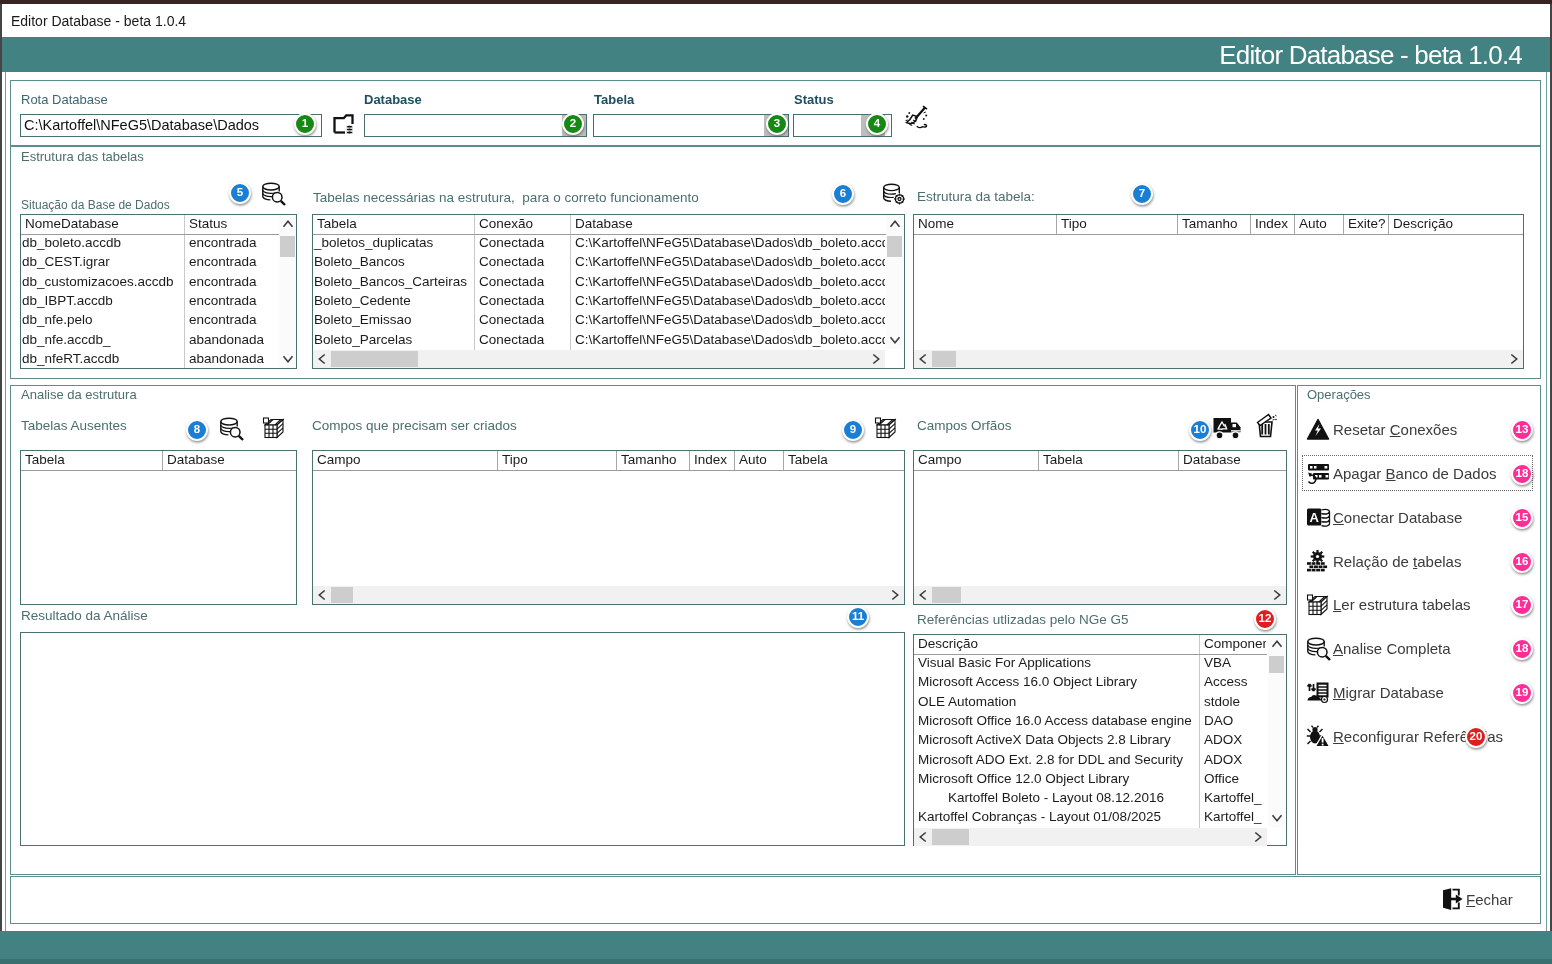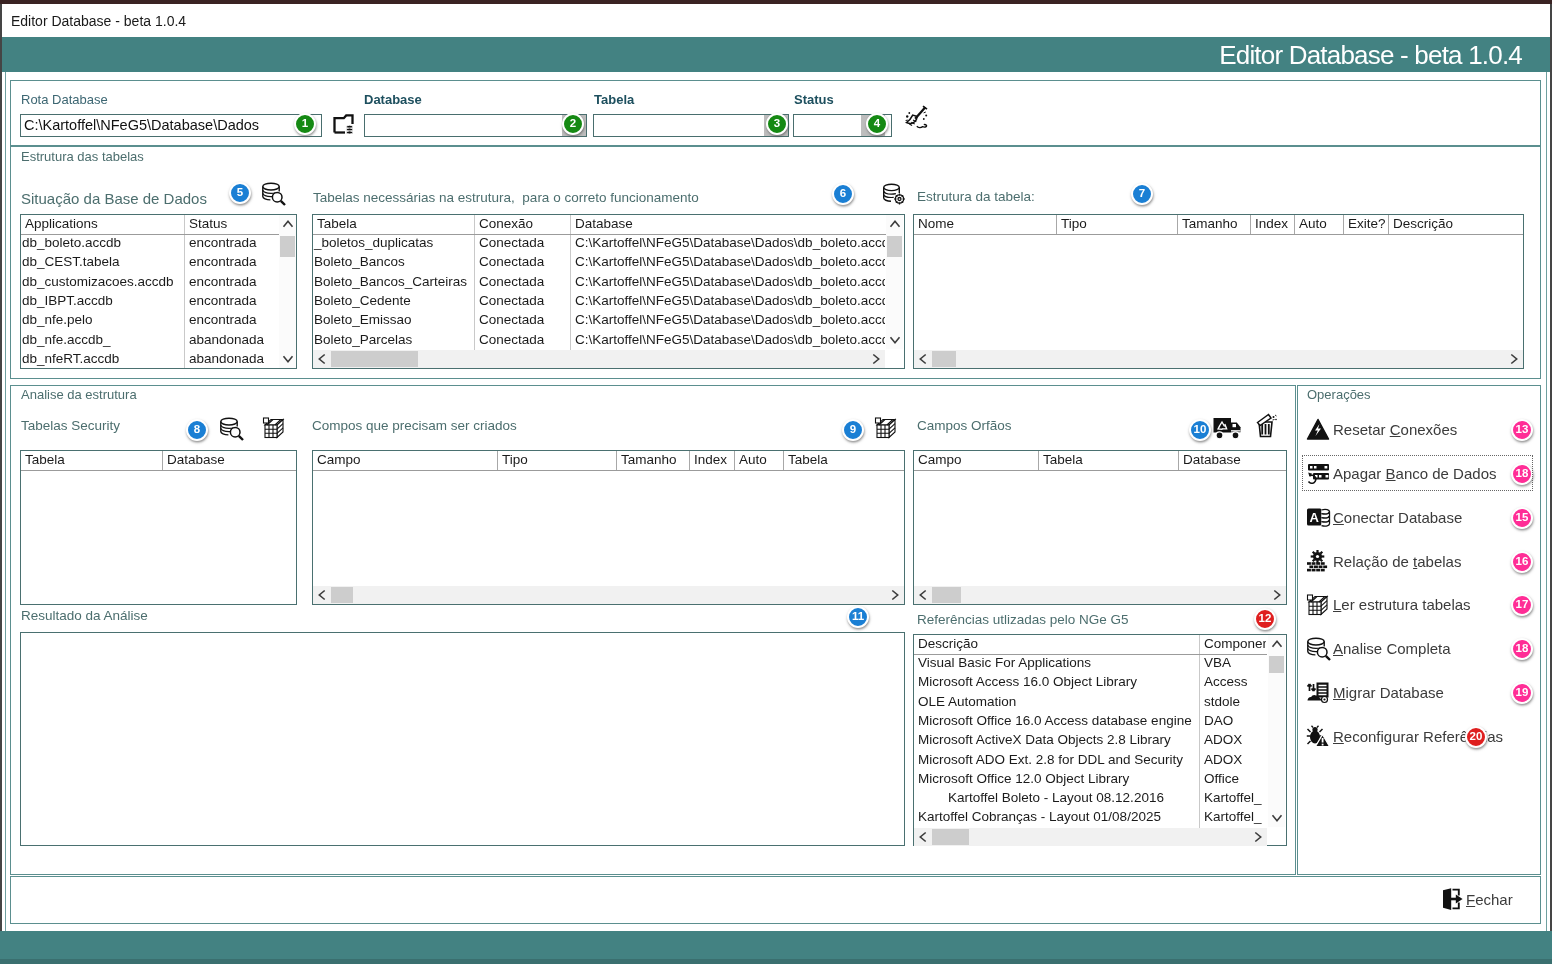--- a/index.html
+++ b/index.html
@@ -69,21 +69,21 @@
     <path d="M8.3 17.2 l3.4 1.8 M10 14.9 l3.3 1.9 M6.3 19 l2.8 1.6" stroke="#111" stroke-width="1.1"></path>
     <path d="M13.8 21.3 c1.4 1.4 4.2 1.5 5.8.4 c1.9.9 4.1.2 4-.9 c-.1-1-1.6-1.5-2.8-1.1" fill="none" stroke="#111" stroke-width="1.4"></path>
     <circle cx="4.2" cy="11.5" r="1.2" fill="#111"></circle>
     <circle cx="6.3" cy="8" r=".9" fill="#111"></circle>
     <circle cx="23.2" cy="10.5" r="1" fill="#111"></circle>
     <circle cx="20.8" cy="14" r=".9" fill="#111"></circle>
     <path d="M2.6 15.5 l2.2-.4 M22.8 7 l-2.2.9" stroke="#111" stroke-width="1"></path>
   </svg>
 <div class="a box" style="left:10px;top:146px;width:1531px;height:233px"></div>
 <div class="a lbl" style="left:21px;top:149px">Estrutura das tabelas</div>
-<div class="a lbl" style="left:21px;top:190px;font-size:15px">Situação da Base de Dados</div>
+<div class="a lbl" style="left:21px;top:198px;font-size:12px">Situação da Base de Dados</div>
 <div class="a badge bblue" style="left:229px;top:182px">5</div>
 <svg class="a" style="left:261px;top:182px" width="26" height="25" viewBox="0 0 26 25">
     <ellipse cx="10" cy="4.6" rx="8.2" ry="3.4" fill="#fff" stroke="#111" stroke-width="1.4"></ellipse>
     <path d="M1.8 4.6 V14.5 c0 1.8 3.4 3.3 7.6 3.4 M18.2 4.6 V9.5" fill="none" stroke="#111" stroke-width="1.4"></path>
     <path d="M1.8 8 c0 1.8 3.6 3.3 8.2 3.3 c1.7 0 3.3-.2 4.6-.6" fill="none" stroke="#111" stroke-width="1.2"></path>
     <path d="M1.8 11.3 c0 1.8 3.6 3.3 8.2 3.3 c.8 0 1.6 0 2.3-.1" fill="none" stroke="#111" stroke-width="1.2"></path>
     <circle cx="16.2" cy="15.2" r="4.8" fill="#fff" stroke="#111" stroke-width="1.5"></circle>
     <path d="M19.8 18.8 L24 23" stroke="#111" stroke-width="2.4"></path>
   </svg>
 <div class="a lbl" style="left:313px;top:190px;font-size:13.5px">Tabelas necessárias na estrutura,&nbsp; para o correto funcionamento</div>
@@ -97,25 +97,25 @@
       <circle cx="17.5" cy="16" r="4.2"></circle>
       <path d="M17.5 10.6 v2 M17.5 19.4 v2 M12.4 16 h2 M20.6 16 h2 M13.9 12.4 l1.4 1.4 M19.7 18.2 l1.4 1.4 M21.1 12.4 l-1.4 1.4 M15.3 18.2 l-1.4 1.4"></path>
       <circle cx="17.5" cy="16" r="1.5"></circle>
     </g>
   </svg>
 <div class="a lbl" style="left:917px;top:189px;font-size:13.5px">Estrutura da tabela:</div>
 <div class="a badge bblue" style="left:1131px;top:183px">7</div>
 <div class="a lb" style="left:20px;top:214px;width:277px;height:155px"></div>
 <div class="a cl" style="left:184px;top:215px;height:153px"></div>
 <div class="a hline" style="left:21px;top:234px;width:258px"></div>
-<div class="a ct" style="left:25px;top:216px">Applications</div>
+<div class="a ct" style="left:25px;top:216px">NomeDatabase</div>
 <div class="a ct" style="left:189px;top:216px">Status</div>
 <div class="a ct" style="left:22px;top:235.0px">db_boleto.accdb</div>
 <div class="a ct" style="left:189px;top:235.0px">encontrada</div>
-<div class="a ct" style="left:22px;top:254.3px">db_CEST.tabela</div>
+<div class="a ct" style="left:22px;top:254.3px">db_CEST.igrar</div>
 <div class="a ct" style="left:189px;top:254.3px">encontrada</div>
 <div class="a ct" style="left:22px;top:273.6px">db_customizacoes.accdb</div>
 <div class="a ct" style="left:189px;top:273.6px">encontrada</div>
 <div class="a ct" style="left:22px;top:292.9px">db_IBPT.accdb</div>
 <div class="a ct" style="left:189px;top:292.9px">encontrada</div>
 <div class="a ct" style="left:22px;top:312.2px">db_nfe.pelo</div>
 <div class="a ct" style="left:189px;top:312.2px">encontrada</div>
 <div class="a ct" style="left:22px;top:331.5px">db_nfe.accdb_</div>
 <div class="a ct" style="left:189px;top:331.5px">abandonada</div>
 <div class="a ct" style="left:22px;top:350.8px">db_nfeRT.accdb</div>
@@ -187,21 +187,21 @@
 <div class="a sbt" style="left:914px;top:350px;width:609px;height:18px"></div>
 <div class="a sbth" style="left:932px;top:351px;width:24px;height:16px"></div>
 <svg class="a" style="left:917px;top:353px" width="12" height="12" viewBox="-6 -6 12 12">
     <path d="M2.6999999999999997,-4.5 L-2.6999999999999997,0 L2.6999999999999997,4.5" fill="none" stroke="#3c3c3c" stroke-width="1.6"></path>
   </svg>
 <svg class="a" style="left:1508px;top:353px" width="12" height="12" viewBox="-6 -6 12 12">
     <path d="M-2.6999999999999997,-4.5 L2.6999999999999997,0 L-2.6999999999999997,4.5" fill="none" stroke="#3c3c3c" stroke-width="1.6"></path>
   </svg>
 <div class="a box" style="left:10px;top:385px;width:1286px;height:490px"></div>
 <div class="a lbl" style="left:21px;top:387px">Analise da estrutura</div>
-<div class="a lbl" style="left:21px;top:418px;font-size:13.5px">Tabelas Security</div>
+<div class="a lbl" style="left:21px;top:418px;font-size:13.5px">Tabelas Ausentes</div>
 <div class="a badge bblue" style="left:186px;top:419px">8</div>
 <svg class="a" style="left:219px;top:417px" width="26" height="25" viewBox="0 0 26 25">
     <ellipse cx="10" cy="4.6" rx="8.2" ry="3.4" fill="#fff" stroke="#111" stroke-width="1.4"></ellipse>
     <path d="M1.8 4.6 V14.5 c0 1.8 3.4 3.3 7.6 3.4 M18.2 4.6 V9.5" fill="none" stroke="#111" stroke-width="1.4"></path>
     <path d="M1.8 8 c0 1.8 3.6 3.3 8.2 3.3 c1.7 0 3.3-.2 4.6-.6" fill="none" stroke="#111" stroke-width="1.2"></path>
     <path d="M1.8 11.3 c0 1.8 3.6 3.3 8.2 3.3 c.8 0 1.6 0 2.3-.1" fill="none" stroke="#111" stroke-width="1.2"></path>
     <circle cx="16.2" cy="15.2" r="4.8" fill="#fff" stroke="#111" stroke-width="1.5"></circle>
     <path d="M19.8 18.8 L24 23" stroke="#111" stroke-width="2.4"></path>
   </svg>
 <svg class="a" style="left:262px;top:416px" width="23" height="25" viewBox="0 0 23 25">

